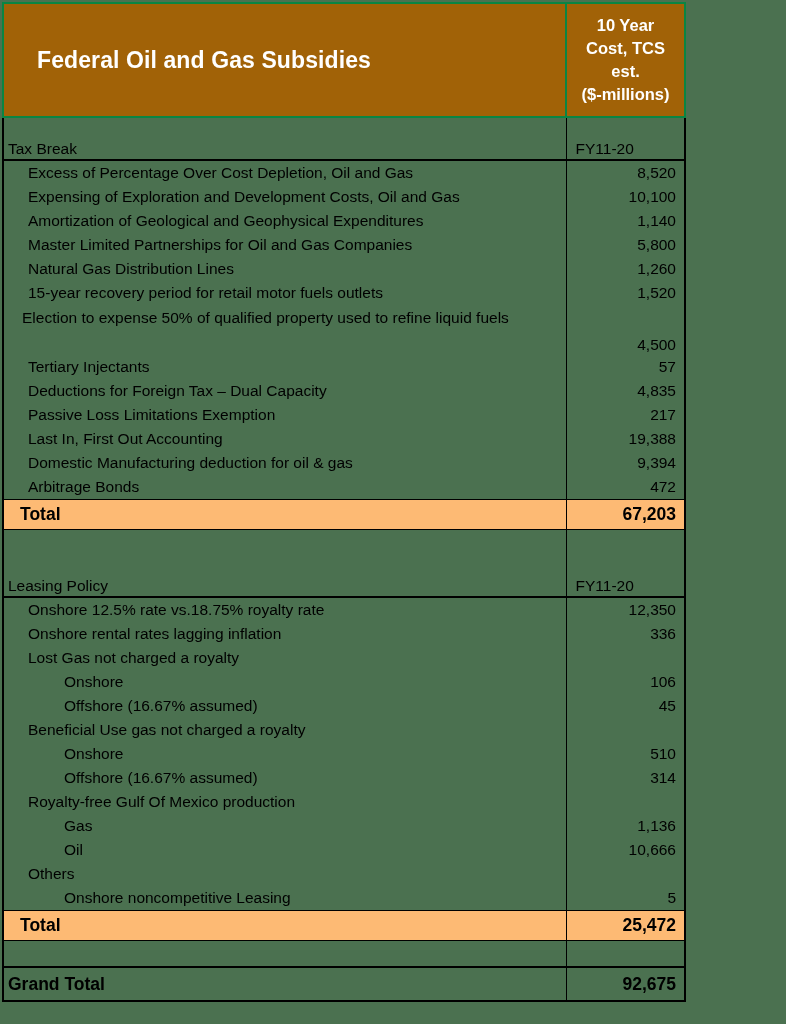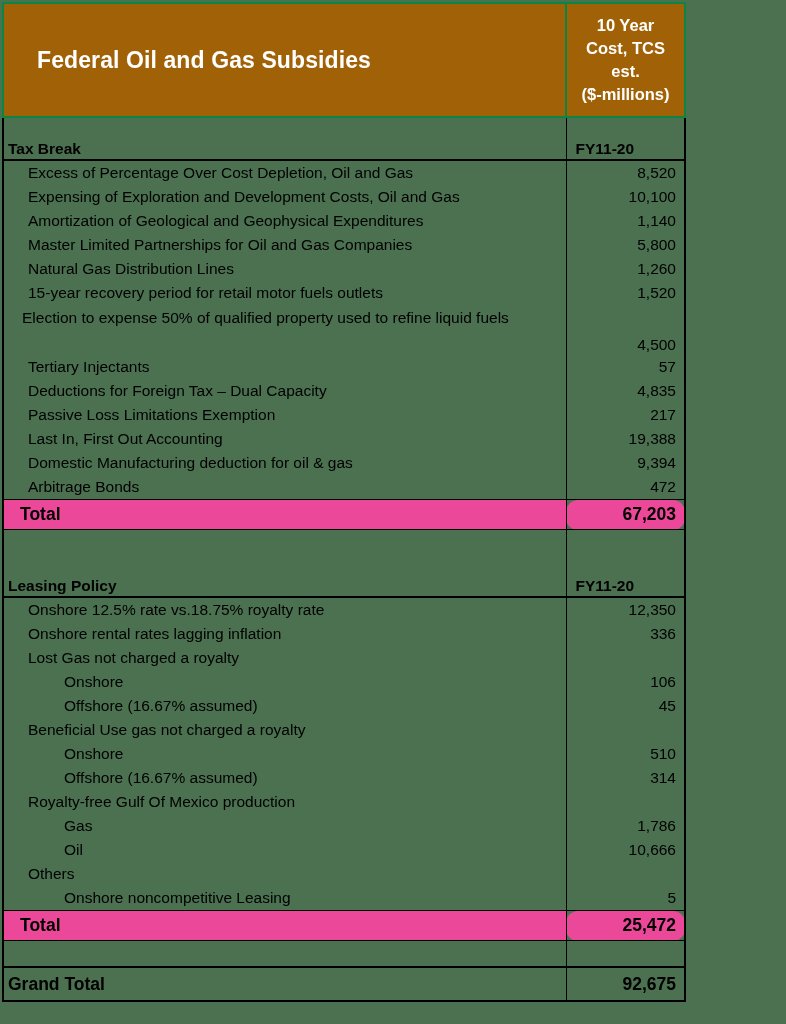--- a/index.html
+++ b/index.html
@@ -61,21 +61,21 @@
     font-weight: bold;
     text-align: center;
     line-height: 1.38;
     padding: 4px 6px;
   }
   td.title-unit-cell .unit-line { display: block; }
 
   
   tr.section-row td {
     height: 40px;
-    font-weight: bold;
+    font-weight: normal;
     font-size: 15.5px;
     border-bottom: 2px solid #000000;
     vertical-align: bottom;
     padding-bottom: 1px;
   }
   tr.section-row td.lbl {
     padding-left: 4px;
     border-left: 2px solid #000000;
     border-right: 1.5px solid #000000;
   }
@@ -112,38 +112,37 @@
     padding-top: 1px;
   }
   td.val.wrap-2 {
     vertical-align: bottom;
     height: 48px;
     padding-bottom: 2px;
   }
 
   
   tr.total-row td {
-    background: #ec4899;
+    background: #fdba74;
     height: 29px;
     font-weight: bold;
     font-size: 17.5px;
   }
   tr.total-row td.lbl {
     padding-left: 16px;
     border-left: 2px solid #000000;
     border-top: 1.5px solid #000000;
     border-bottom: 1.5px solid #000000;
     border-right: 1.5px solid #000000;
   }
   tr.total-row td.val {
     border-right: 2px solid #000000;
     border-top: 1.5px solid #000000;
     border-bottom: 1.5px solid #000000;
     padding-right: 8px;
-    border-radius: 12px;
   }
 
   
   tr.spacer-row td {
     height: 25px;
   }
   tr.spacer-row td.lbl {
     border-left: 2px solid #000000;
     border-right: 1.5px solid #000000;
   }
@@ -291,21 +290,21 @@
         <tr class="data-row">
           <td class="lbl indent-2">Offshore (16.67% assumed)</td>
           <td class="val">314</td>
         </tr>
         <tr class="data-row">
           <td class="lbl indent-1">Royalty-free Gulf Of Mexico production</td>
           <td class="val"></td>
         </tr>
         <tr class="data-row">
           <td class="lbl indent-2">Gas</td>
-          <td class="val">1,786</td>
+          <td class="val">1,136</td>
         </tr>
         <tr class="data-row">
           <td class="lbl indent-2">Oil</td>
           <td class="val">10,666</td>
         </tr>
         <tr class="data-row">
           <td class="lbl indent-1">Others</td>
           <td class="val"></td>
         </tr>
         <tr class="data-row">

